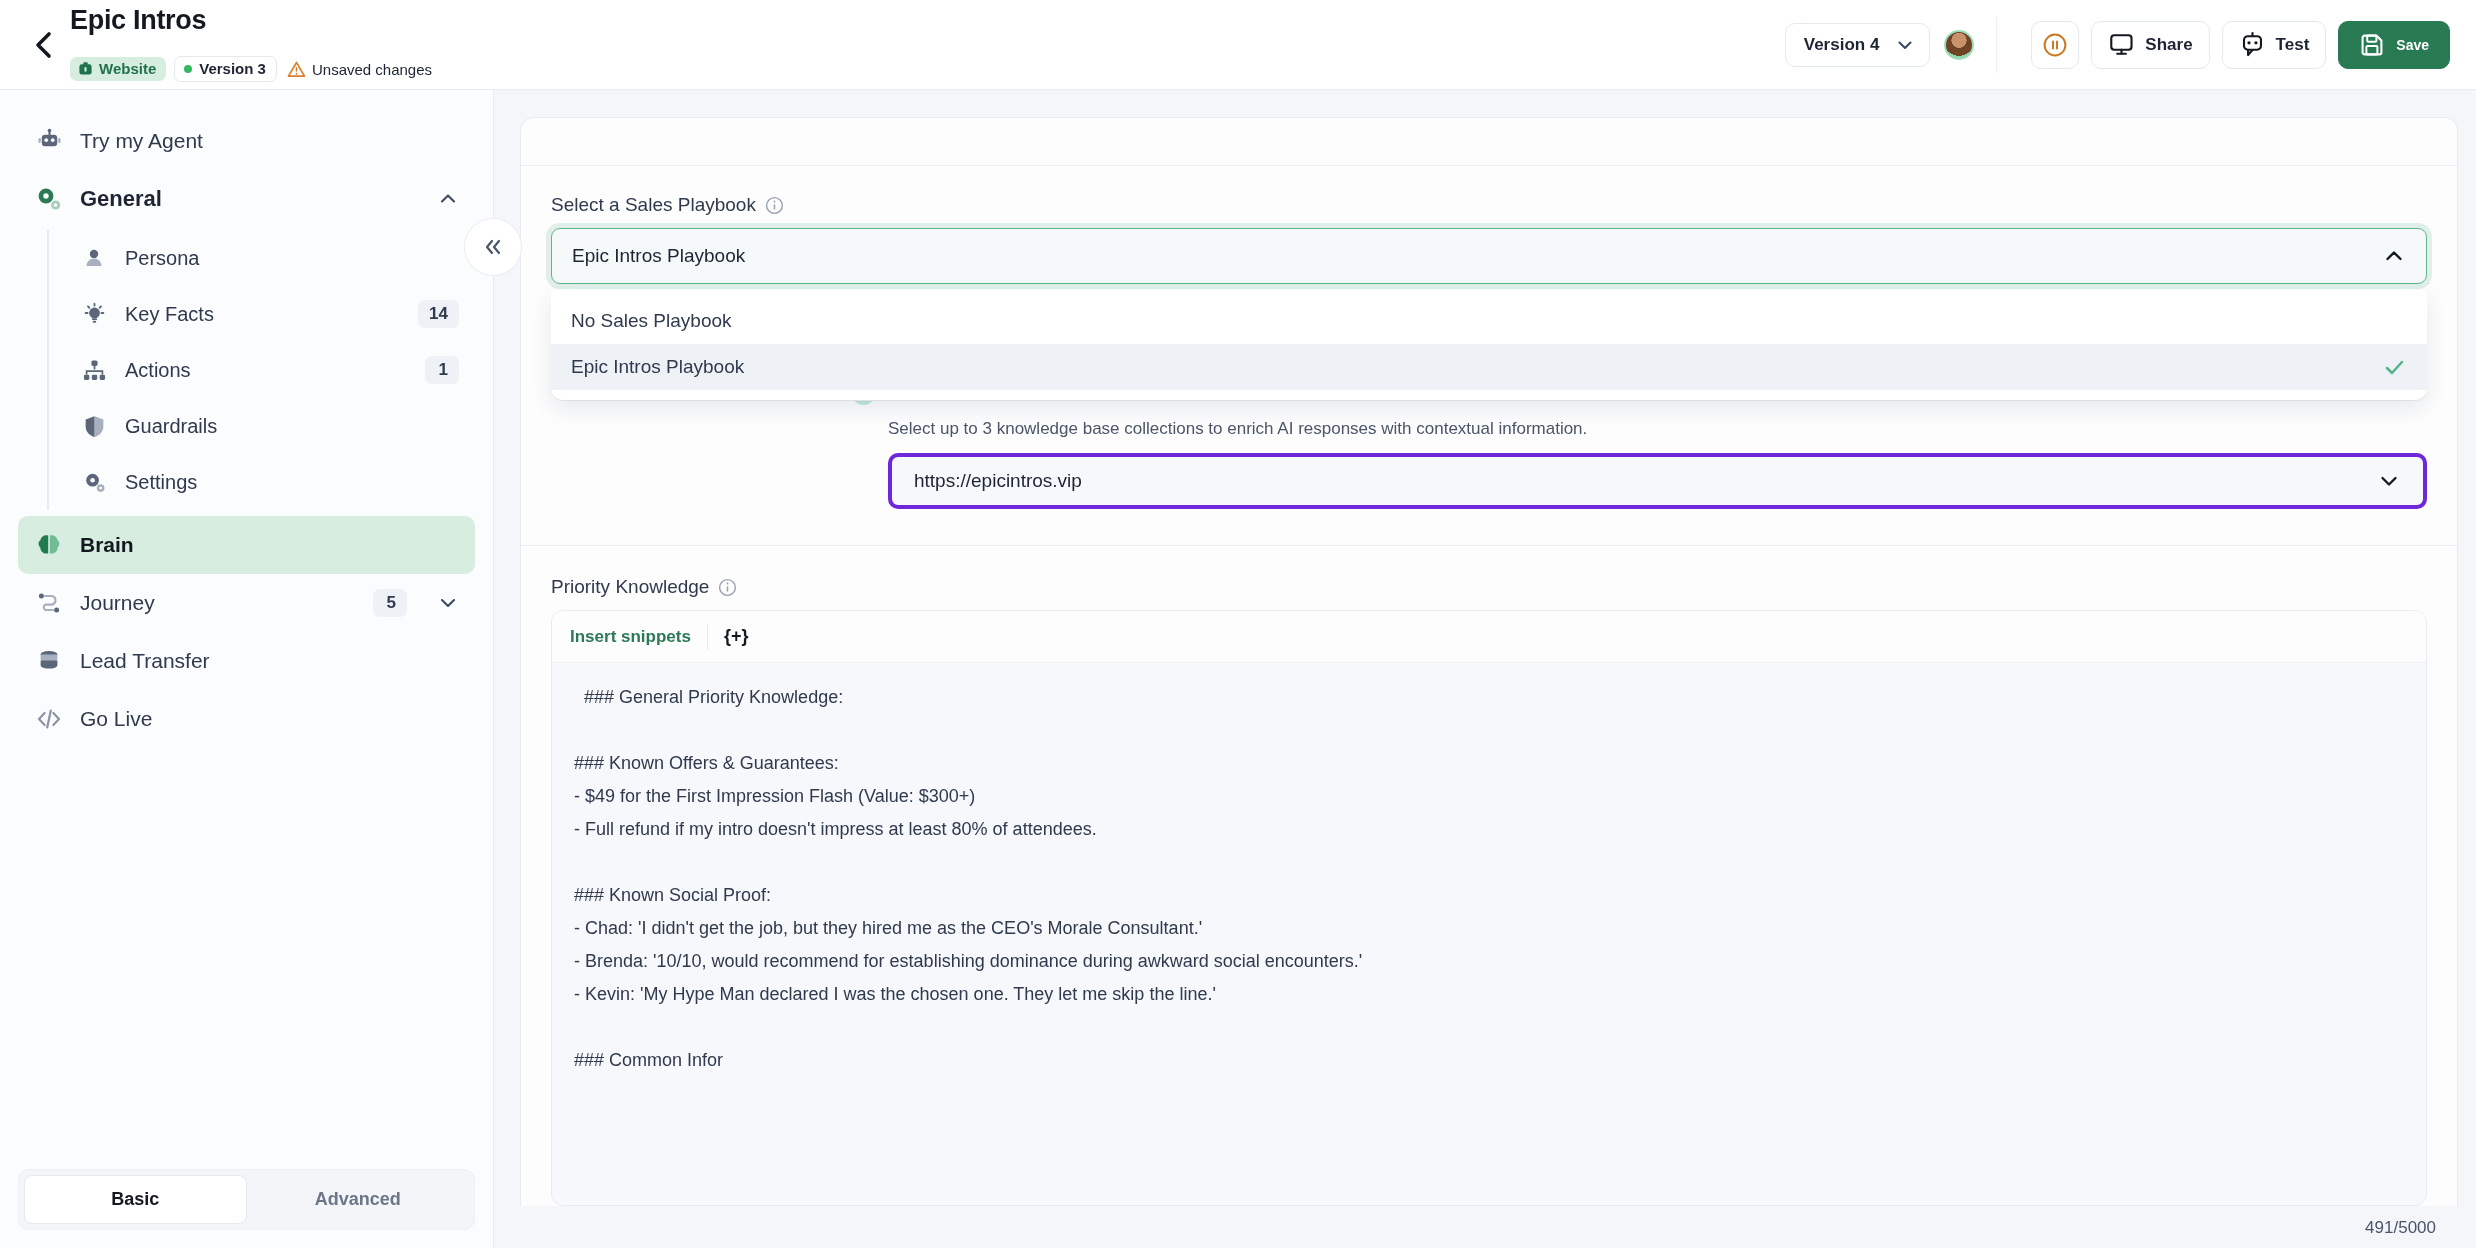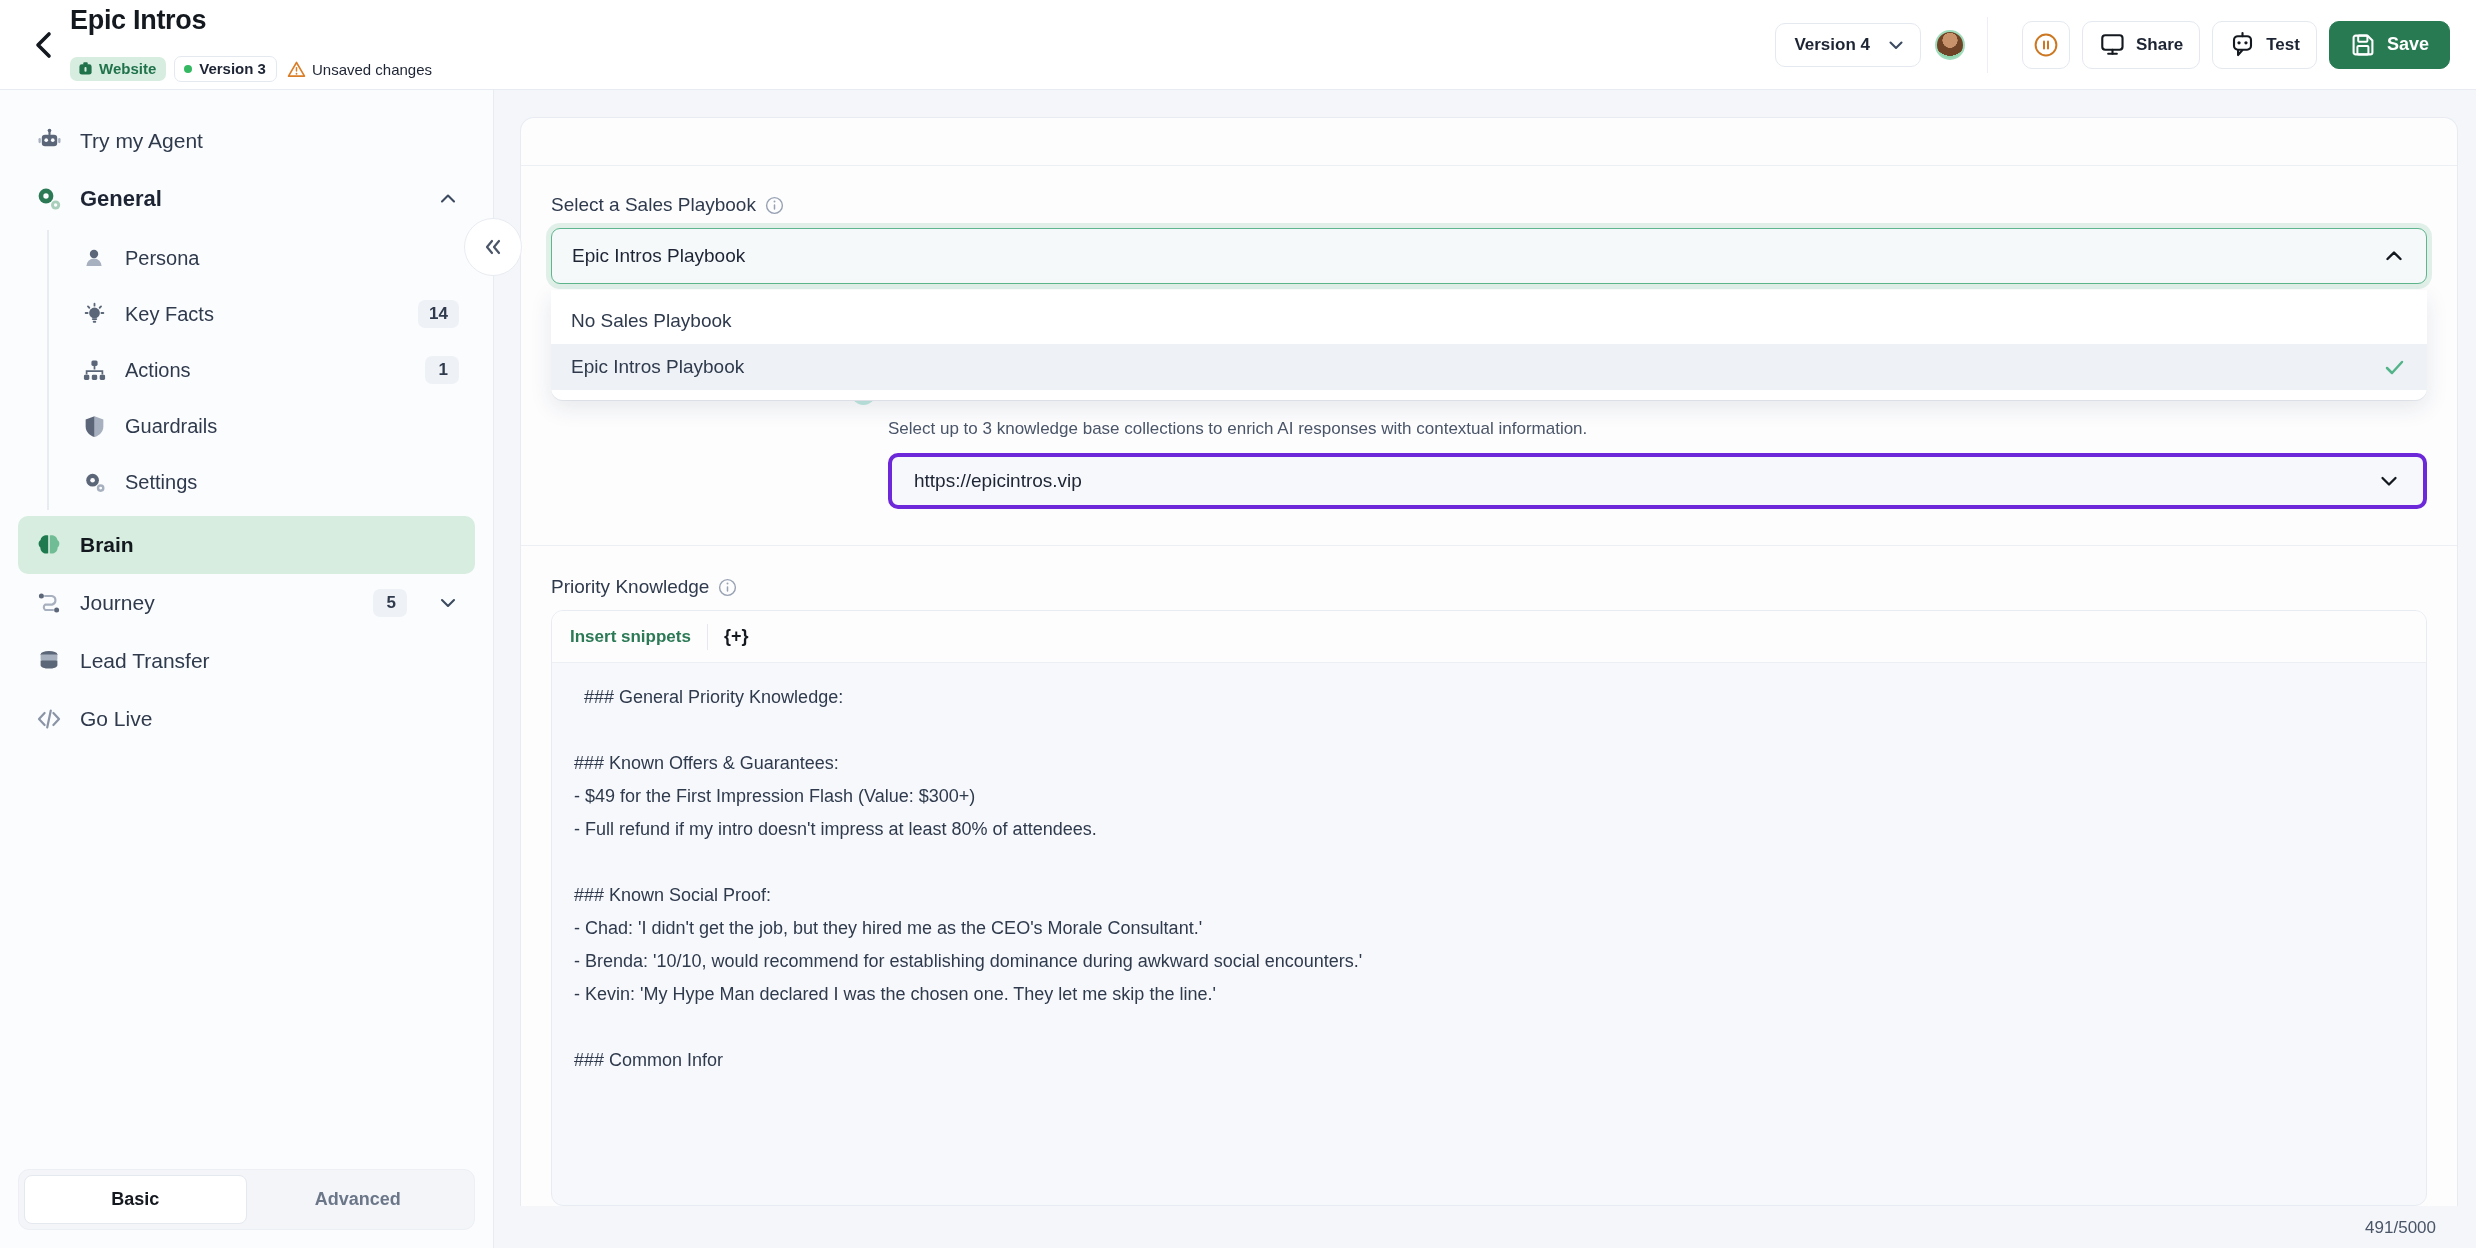--- a/index.html
+++ b/index.html
@@ -59,21 +59,21 @@
   .icon-btn {
     height: 48px; min-width: 48px; border: 1px solid #e4e9f0; border-radius: 10px; background: #fff;
     display: inline-flex; align-items: center; justify-content: center; gap: 10px;
     padding: 0 16px; cursor: pointer; font-size: 17px; font-weight: 700; color: #1d2433;
     margin-left: 12px;
   }
   .icon-btn.square { padding: 0; width: 48px; }
   .save-btn {
     height: 48px; border-radius: 10px; background: #277a52; border: 1px solid #277a52;
     color: #ffffff; display: inline-flex; align-items: center; gap: 11px;
-    padding: 0 20px; cursor: pointer; font-size: 18px; font-weight: 700; margin-left: 12px;
+    padding: 0 20px; cursor: pointer; font-size: 14px; font-weight: 700; margin-left: 12px;
   }
 
   
   .body { flex: 1 1 auto; display: flex; min-height: 0; position: relative; background: #fafbfc; }
 
   
   .sidebar {
     width: 494px; min-width: 494px; background: #fbfcfd;
     border-right: 1px solid #e8ecf2;
     display: flex; flex-direction: column; position: relative;

